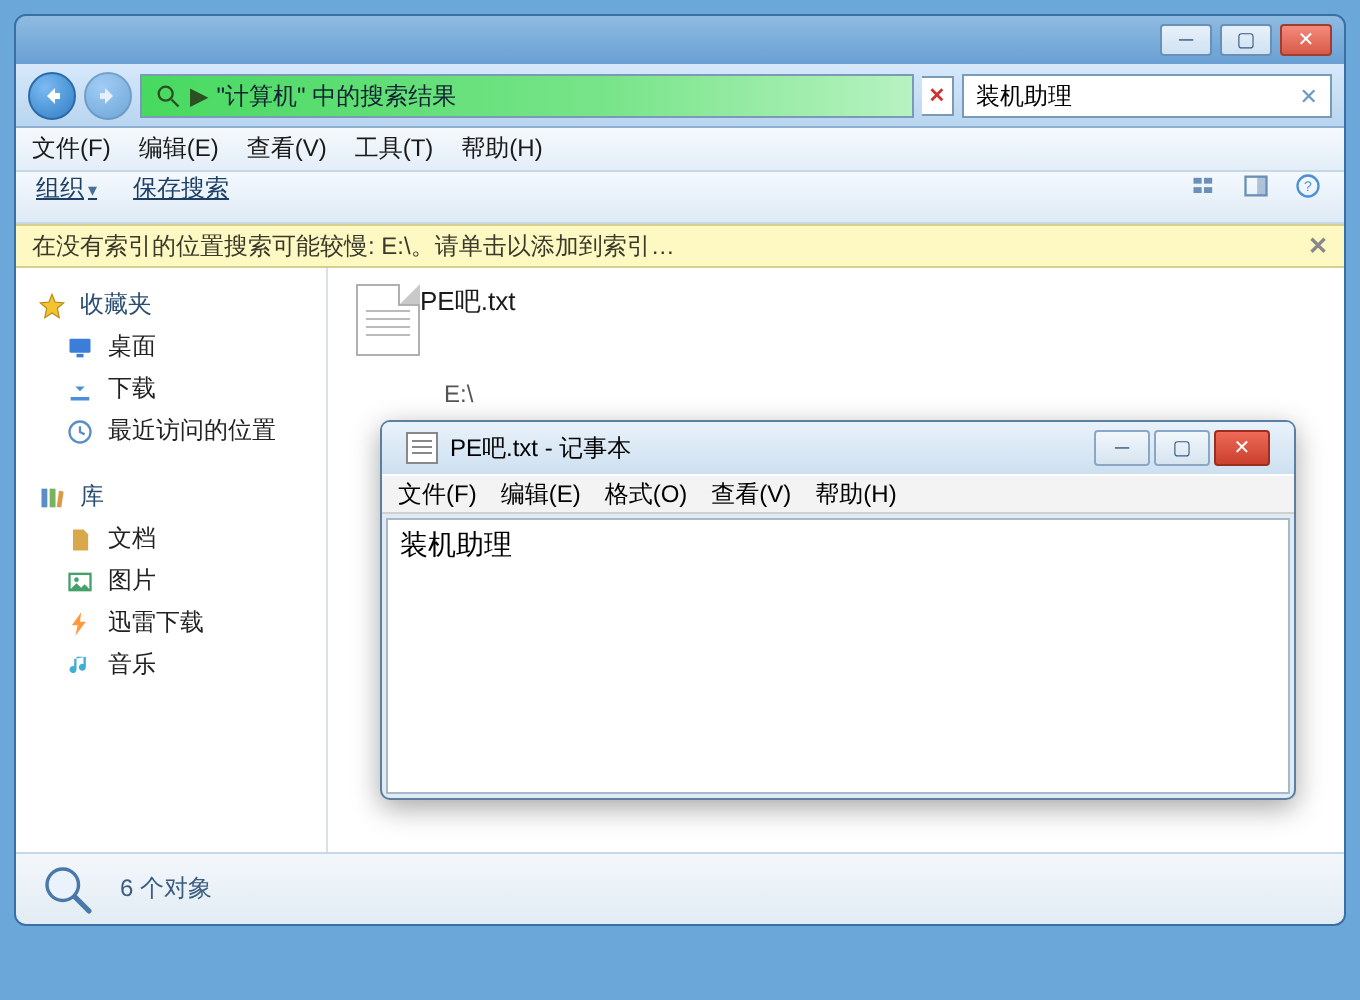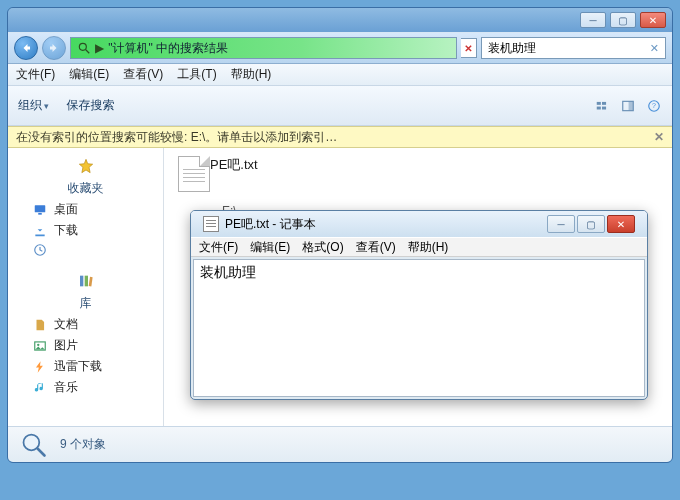--- a/index.html
+++ b/index.html
@@ -19,33 +19,33 @@
   .addr .arrow { color: #2b5022; }
   .addr-close { width: 16px; height: 20px; background: #fff; border: 1px solid #7a9ab8; border-left: none; display:flex;align-items:center;justify-content:center; color:#c33; font-weight:bold; font-size:10px; }
   .searchbox { width: 185px; height: 22px; background: #fff; border: 1px solid #7a9ab8; display: flex; align-items: center; padding: 0 6px; justify-content: space-between; }
   .searchbox span { color: #000; font-size: 12px; }
   .searchbox .clr { color: #6c99c4; font-size: 11px; }
 
   
   .menubar { height: 22px; background: linear-gradient(#f5f9fd, #e4eef7); border-bottom: 1px solid #c8d7e6; display: flex; align-items: center; padding: 0 8px; gap: 14px; color: #1a1a1a; }
 
   
-  .toolbar { height: 40px; background: linear-gradient(#f4f9fe, #dfeaf5); border-bottom: 1px solid #c8d7e6; display: flex; align-items: center; padding: 0 10px; gap: 18px; color: #1d3f63; }
+  .toolbar { height: 26px; background: linear-gradient(#f4f9fe, #dfeaf5); border-bottom: 1px solid #c8d7e6; display: flex; padding: 0 10px; gap: 18px; color: #1d3f63; text-decoration: underline; }
   .toolbar .right { margin-left: auto; display: flex; gap: 10px; color:#4b6e93; }
   .tool-icon { width: 16px; height: 14px; display: inline-block; }
 
   
   .infobar { height: 22px; background: #fef9c3; border: 1px solid #d6cf8e; border-left: none; border-right: none; display: flex; align-items: center; padding: 0 8px; color: #3a3a2a; justify-content: space-between; }
   .infobar .x { color: #888; font-weight: bold; cursor: default; }
 
   
   .body { flex: 1; display: flex; background: #fff; min-height: 0; }
   .sidebar { width: 156px; border-right: 1px solid #d8e0e8; padding: 8px 0 4px 0; overflow: hidden; }
   .sidegroup { margin-bottom: 12px; }
-  .sg-head { display: flex; align-items: center; gap: 6px; padding: 2px 10px; color: #2a4d73; font-size: 12px; flex-direction: column; }
+  .sg-head { display: flex; align-items: center; gap: 6px; padding: 2px 10px; color: #2a4d73; font-size: 12px; }
   .sg-head.fav svg { fill: #f3c331; stroke:#b88912; }
   .sg-item { display: flex; align-items: center; gap: 6px; padding: 2px 10px 2px 24px; color: #222; }
   .sg-item svg, .sg-head svg { width: 16px; height: 14px; flex: 0 0 16px; }
   .sg-item.dl svg { fill:#4a90d9; }
   .sg-item.desktop svg { fill:#3b7dd8; }
   .sg-item.music svg { fill:#3daed6; }
   .sg-item.pic svg { fill:#46a06a; }
   .sg-item.doc svg { fill:#d9a84a; }
   .sg-item.thunder svg { fill:#ff9a3c; }
   .sg-item.drive svg { fill:#9aa7b4; }
@@ -171,20 +171,21 @@
           <svg viewBox="0 0 24 24">
               <path d="M12 3v10l-4-4h8l-4 4zM4 18h16v3H4z"></path>
             </svg>
           <span>下载</span>
         </div>
         <div class="sg-item">
           <svg viewBox="0 0 24 24">
               <circle cx="12" cy="12" r="9" fill="none" stroke="#5b8ec7" stroke-width="2"></circle>
               <path d="M12 7v5l4 2" stroke="#5b8ec7" stroke-width="2" fill="none"></path>
             </svg>
+          <span>最近访问的位置</span>
         </div>
       </div>
 
       <div class="sidegroup">
         <div class="sg-head">
           <svg viewBox="0 0 24 24">
               <rect x="3" y="4" width="5" height="16" fill="#5b8ec7"></rect>
               <rect x="10" y="4" width="5" height="16" fill="#78b25c"></rect>
               <rect x="17" y="6" width="4" height="14" fill="#d99a4a" transform="rotate(8 19 13)"></rect>
             </svg>
@@ -234,21 +235,21 @@
       </div>
       <div class="loc">E:\</div>
     </div>
   </div>
 
   <div class="status">
     <svg class="mag" viewBox="0 0 32 32">
       <circle cx="13" cy="13" r="9" fill="#eaf3fb" stroke="#4a78a8" stroke-width="2"></circle>
       <line x1="20" y1="20" x2="28" y2="28" stroke="#4a78a8" stroke-width="3" stroke-linecap="round"></line>
     </svg>
-    <span>9 个对象</span>
+    <span>6 个对象</span>
   </div>
 </div>
 
 <div class="notepad">
   <div class="np-title">
     <div class="txt-icon"></div>
     <div class="label">PE吧.txt - 记事本</div>
     <div class="np-btns">
       <div class="np-btn">─</div>
       <div class="np-btn">▢</div>

